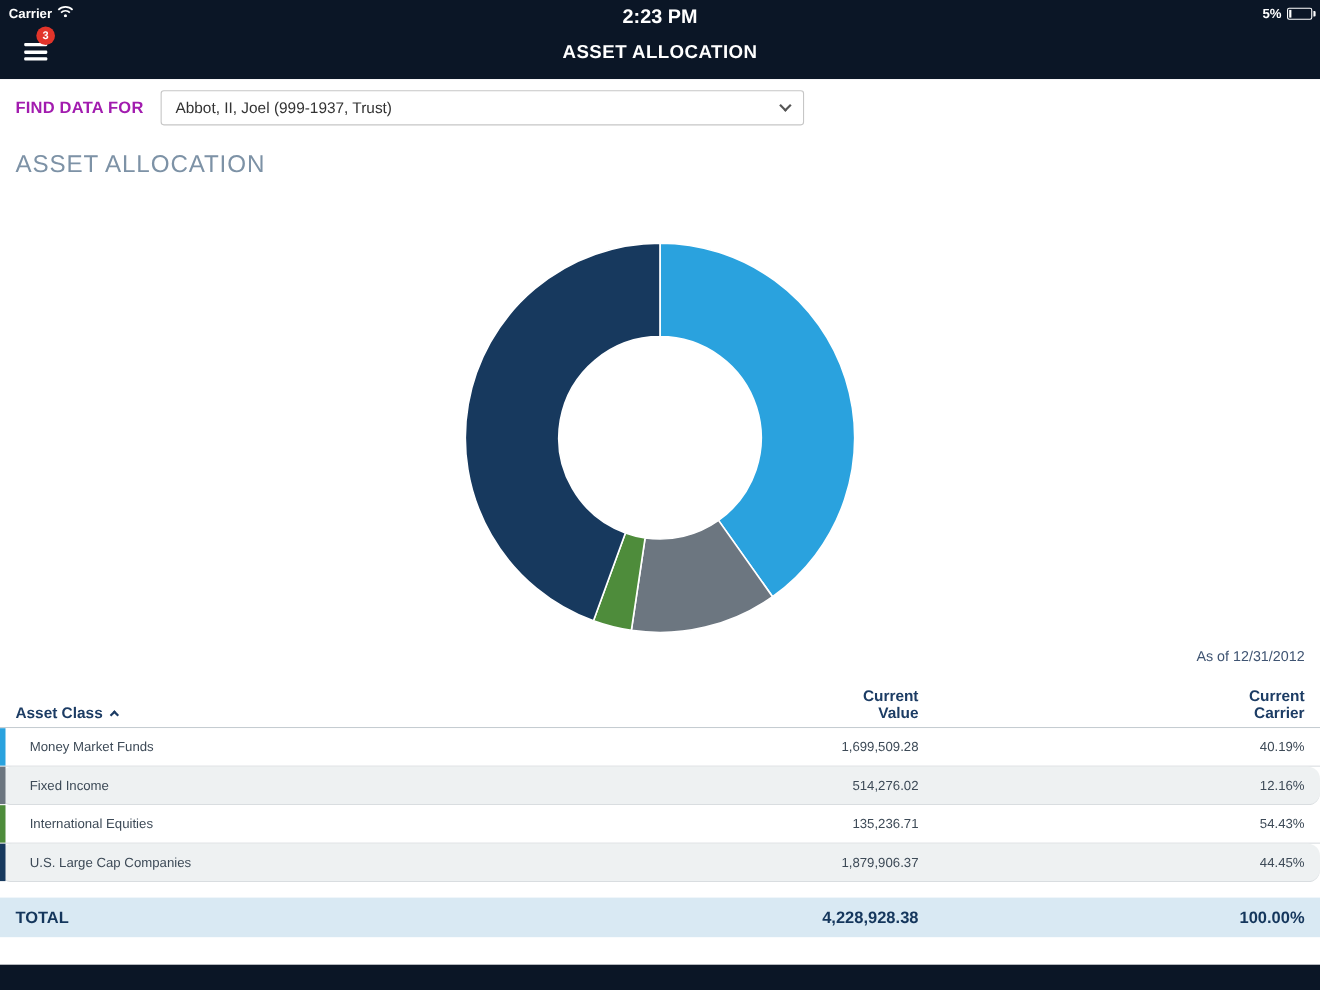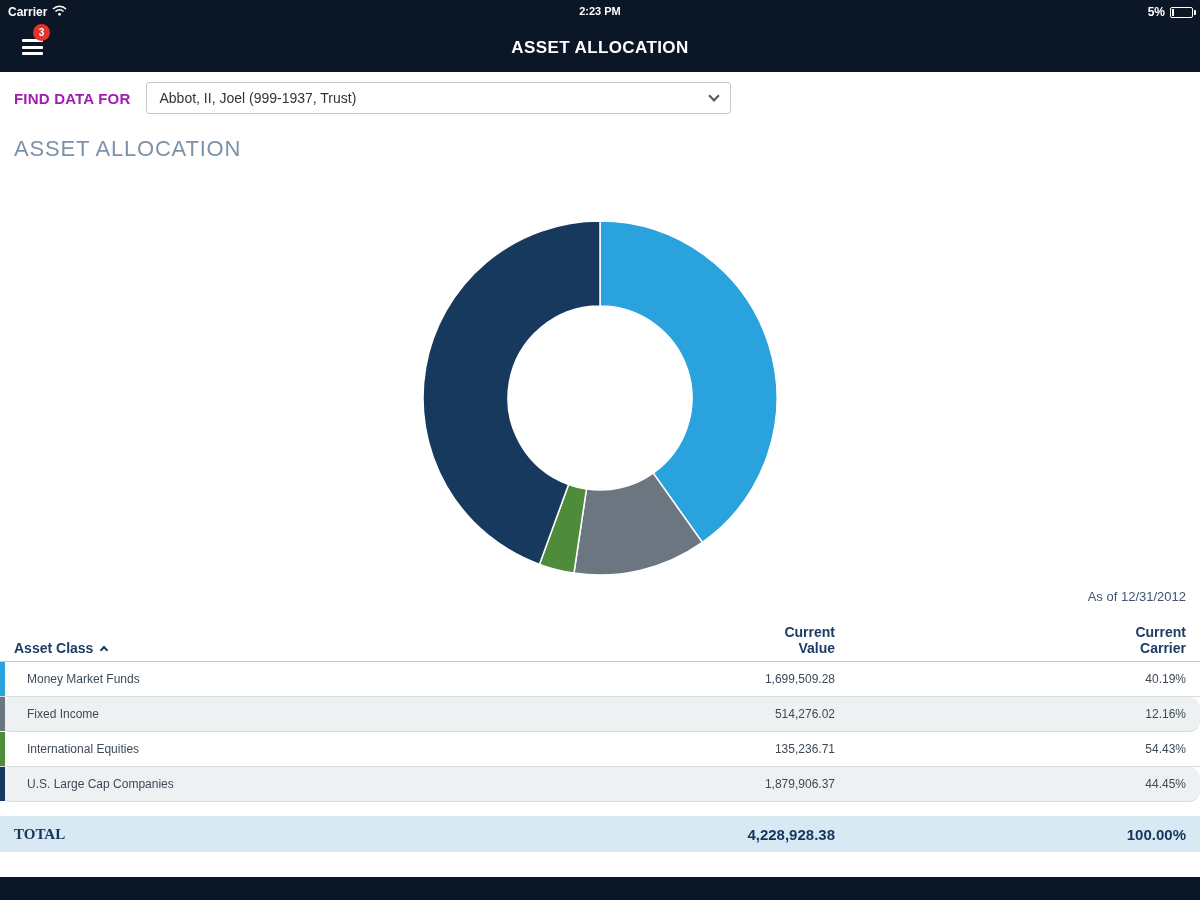--- a/index.html
+++ b/index.html
@@ -4,21 +4,21 @@
 <style>
   * { margin:0; padding:0; box-sizing:border-box; }
   html,body { width:1200px; height:900px; }
   body { font-family:"Liberation Sans","DejaVu Sans",sans-serif; background:#ffffff; overflow:hidden; }
   .app { position:relative; width:1200px; height:900px; background:#ffffff; }
 
   
   .topbar { position:absolute; top:0; left:0; width:1200px; height:72px; background:#0b1626; }
   .statusbar { position:relative; height:26px; color:#ffffff; }
   .status-left { position:absolute; left:8px; top:5px; display:flex; align-items:flex-start; gap:5px; font-size:12px; font-weight:bold; }
-  .status-time { position:absolute; left:0; right:0; top:5px; text-align:center; font-size:11px; font-weight:bold; }
+  .status-time { position:absolute; left:0; right:0; top:5px; text-align:center; font-size:18px; font-weight:bold; }
   .status-right { position:absolute; right:7px; top:5px; display:flex; align-items:center; gap:5px; font-size:12px; font-weight:bold; }
   .battery { position:relative; width:23px; height:11px; border:1px solid #ffffff; border-radius:2px; }
   .battery::after { content:""; position:absolute; right:-4px; top:2.5px; width:2.5px; height:5px; background:#ffffff; border-radius:0 1px 1px 0; }
   .battery-fill { position:absolute; left:1px; top:1px; width:2px; height:7px; background:#ffffff; }
   .titlebar { position:relative; height:46px; }
   .app-title { position:absolute; left:0; right:0; top:12px; text-align:center; color:#ffffff; font-size:17px; font-weight:bold; letter-spacing:0.4px; }
   .menu-btn { position:absolute; left:22px; top:13px; width:34px; height:26px; cursor:pointer; }
   .menu-btn .bar { display:block; width:21px; height:3px; background:#ffffff; border-radius:1px; margin-bottom:3.5px; }
   .badge { position:absolute; left:33px; top:24px; min-width:17px; height:17px; background:#e2342a; border-radius:9px;
            color:#ffffff; font-size:10px; font-weight:bold; display:flex; align-items:center; justify-content:center; z-index:3; }
@@ -46,21 +46,21 @@
   .t-row { display:flex; align-items:center; height:35px; border-bottom:1px solid #d9dde0; font-size:12px; color:#3d4a57; }
   .t-row:nth-child(odd) { background:#eef1f2; }   
   .t-row.alt { background:#eef1f2;border-radius:11px; }
   .t-row { background:#ffffff; }
   .t-row.alt { background:#eef1f2; }
   .strip { flex:0 0 5px; height:100%; }
   .c-asset { flex:0 0 475px; padding-left:22px; }
   .c-value { flex:0 0 355px; text-align:right; }
   .c-percent { flex:1; text-align:right; padding-right:14px;margin-left:20px; }
   .t-total { display:flex; align-items:center; height:36px; margin-top:14px; background:#d9e9f3; color:#14365c; font-size:15px; font-weight:bold; }
-  .tot-label { flex:0 0 480px; padding-left:14px;font-family:Liberation Serif, serif; }
+  .tot-label { flex:0 0 480px; padding-left:14px; }
   .tot-value { flex:0 0 355px; text-align:right; }
   .tot-percent { flex:1; text-align:right; padding-right:14px; }
 
   
   .bottombar { position:absolute; bottom:0; left:0; width:1200px; height:23px; background:#0b1626; }
 </style>
 </head>
 <body>
 
 <div class="app">

